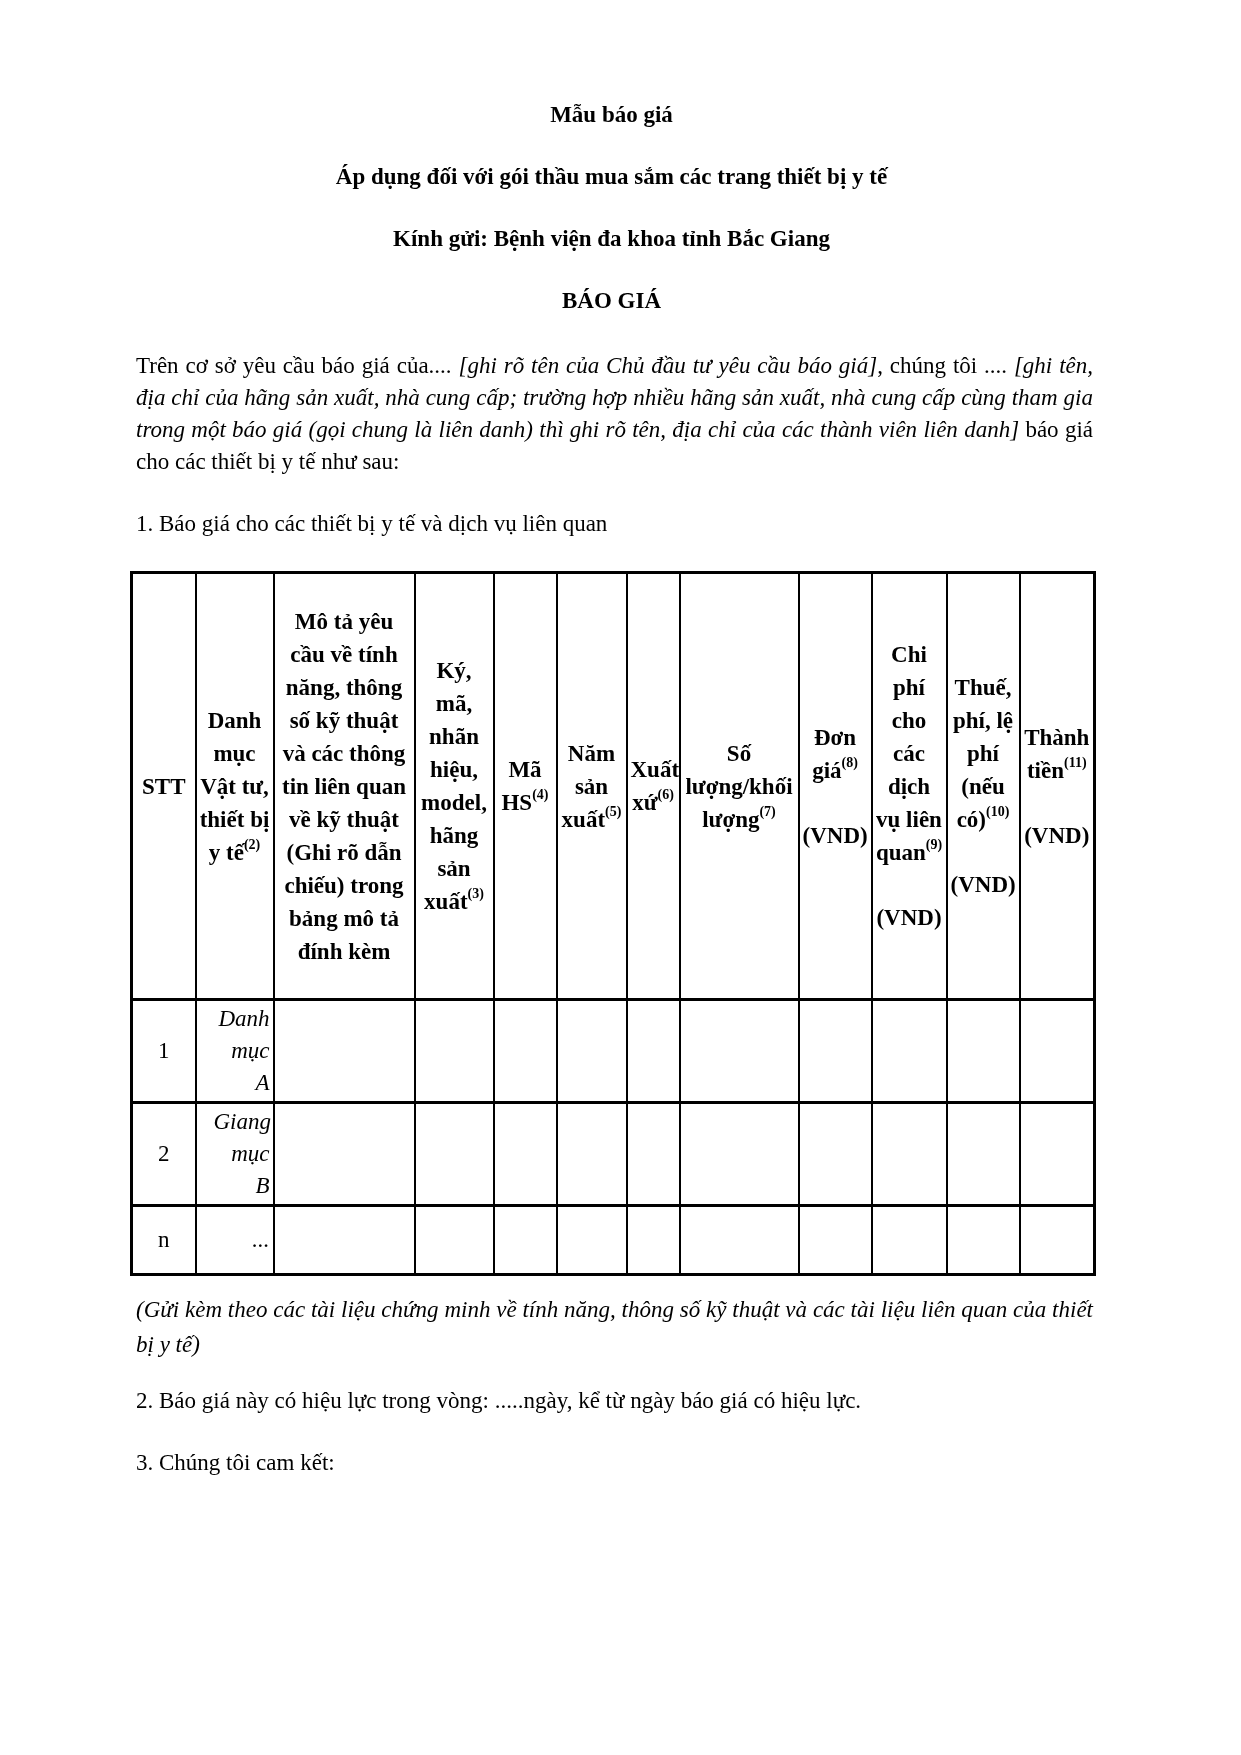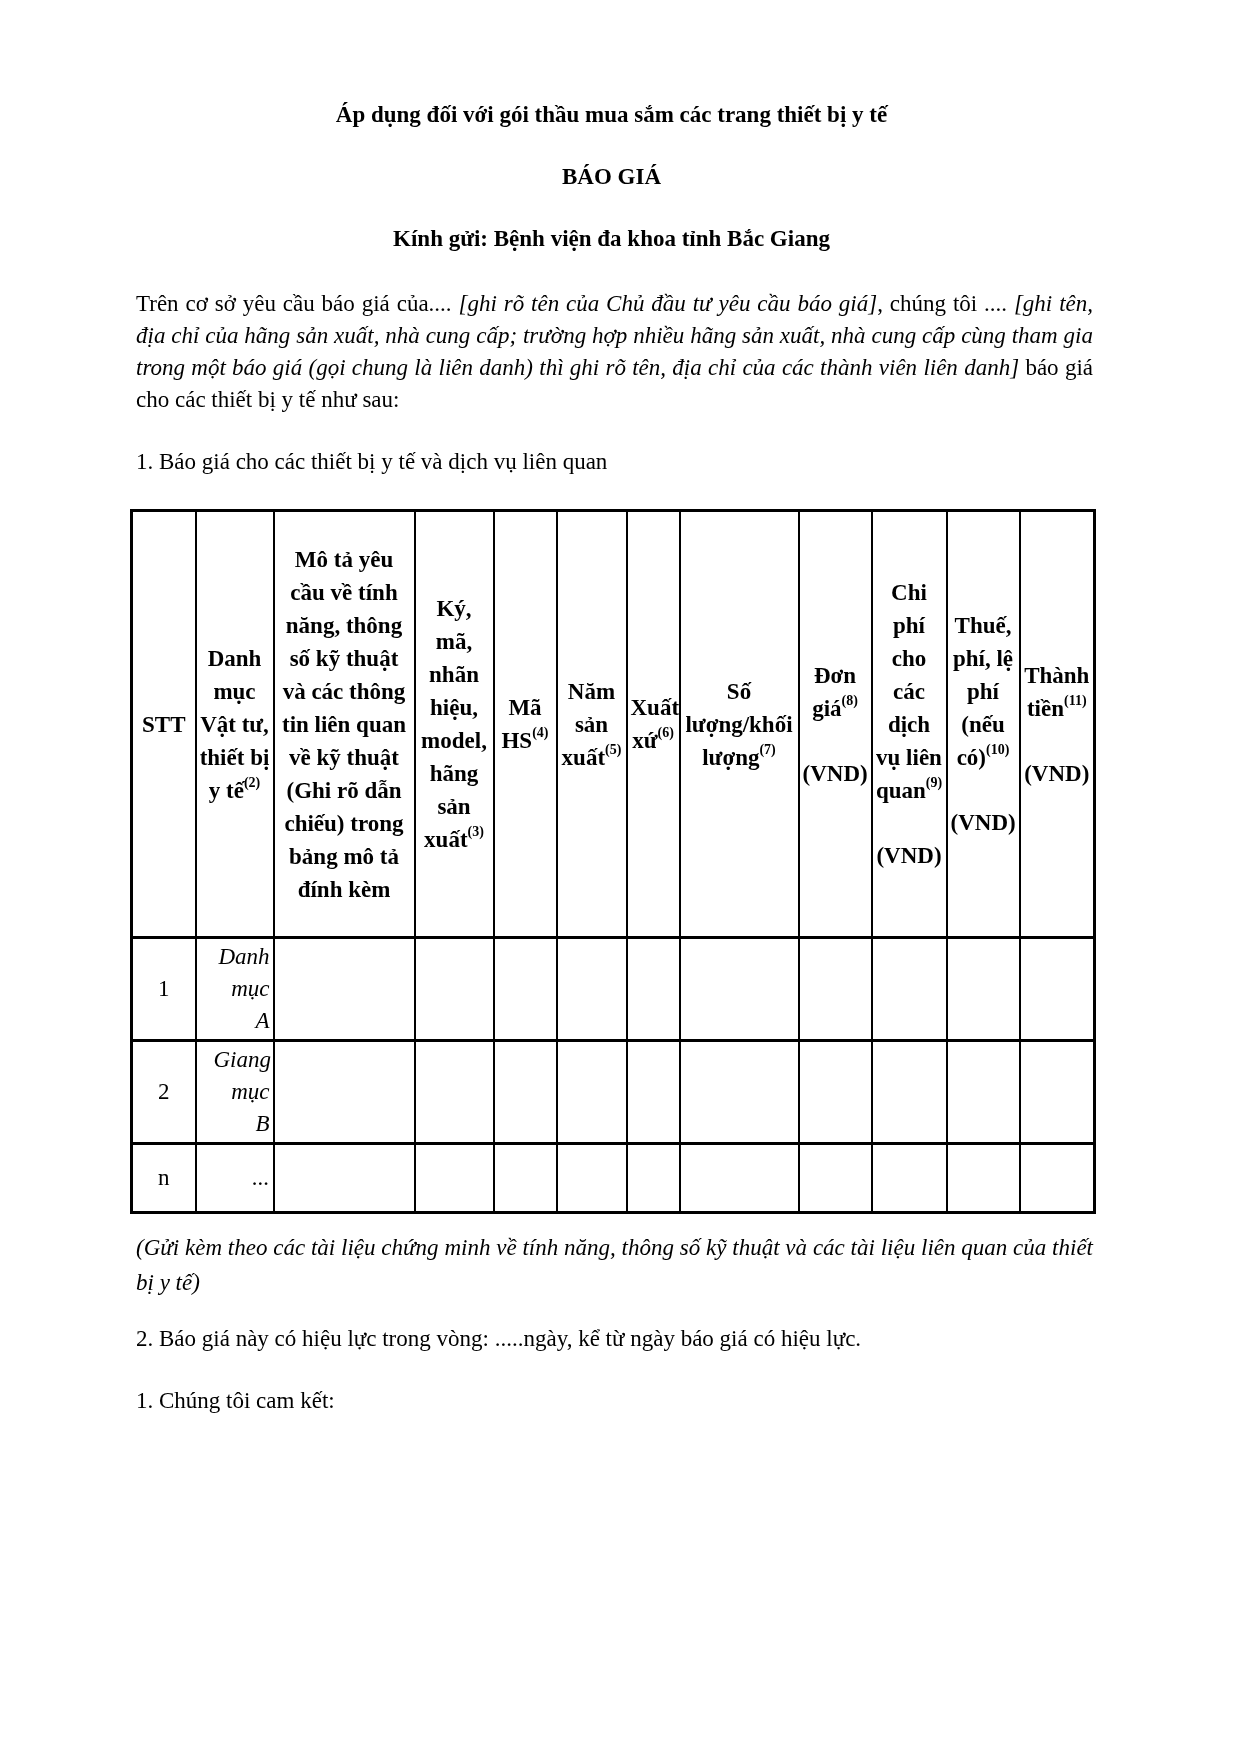--- a/index.html
+++ b/index.html
@@ -80,23 +80,24 @@
     padding-left: 6px;
   }
   .item-2 { margin-top: 23px; }
   .item-3 { margin-top: 30px; }
 </style>
 </head>
 <body>
 
 <div class="page">
 
+  <div class="doc-title">Mẫu báo giá</div>
   <div class="doc-title">Áp dụng đối với gói thầu mua sắm các trang thiết bị y tế</div>
+  <div class="doc-title">Kính gửi: Bệnh viện đa khoa tỉnh Bắc Giang</div>
   <div class="doc-title">BÁO GIÁ</div>
-  <div class="doc-title">Kính gửi: Bệnh viện đa khoa tỉnh Bắc Giang</div>
 
   <p class="intro"><span>Trên cơ sở yêu cầu báo giá của.... </span><span class="italic">[ghi rõ tên của Chủ đầu tư yêu cầu báo giá]</span><span>, chúng tôi .... </span><span class="italic">[ghi tên, địa chỉ của hãng sản xuất, nhà cung cấp; trường hợp nhiều hãng sản xuất, nhà cung cấp cùng tham gia trong một báo giá (gọi chung là liên danh) thì ghi rõ tên, địa chỉ của các thành viên liên danh]</span><span> báo giá cho các thiết bị y tế như sau:</span></p>
 
   <div class="section-heading">1. Báo giá cho các thiết bị y tế và dịch vụ liên quan</div>
 
   <table class="quote-table">
     <colgroup>
       <col style="width:64px">
         <col style="width:78px">
         <col style="width:141px">
@@ -168,15 +169,15 @@
           <td class="c-empty"></td>
           <td class="c-empty"></td>
           <td class="c-empty"></td>
         </tr>
       </tbody>
   </table>
 
   <p class="attachment-note">(Gửi kèm theo các tài liệu chứng minh về tính năng, thông số kỹ thuật và các tài liệu liên quan của thiết bị y tế)</p>
 
   <div class="item-line item-2">2. Báo giá này có hiệu lực trong vòng: .....ngày, kể từ ngày báo giá có hiệu lực.</div>
-  <div class="item-line item-3">1. Chúng tôi cam kết:</div>
+  <div class="item-line item-3">3. Chúng tôi cam kết:</div>
 
 </div>
 
 </body></html>

